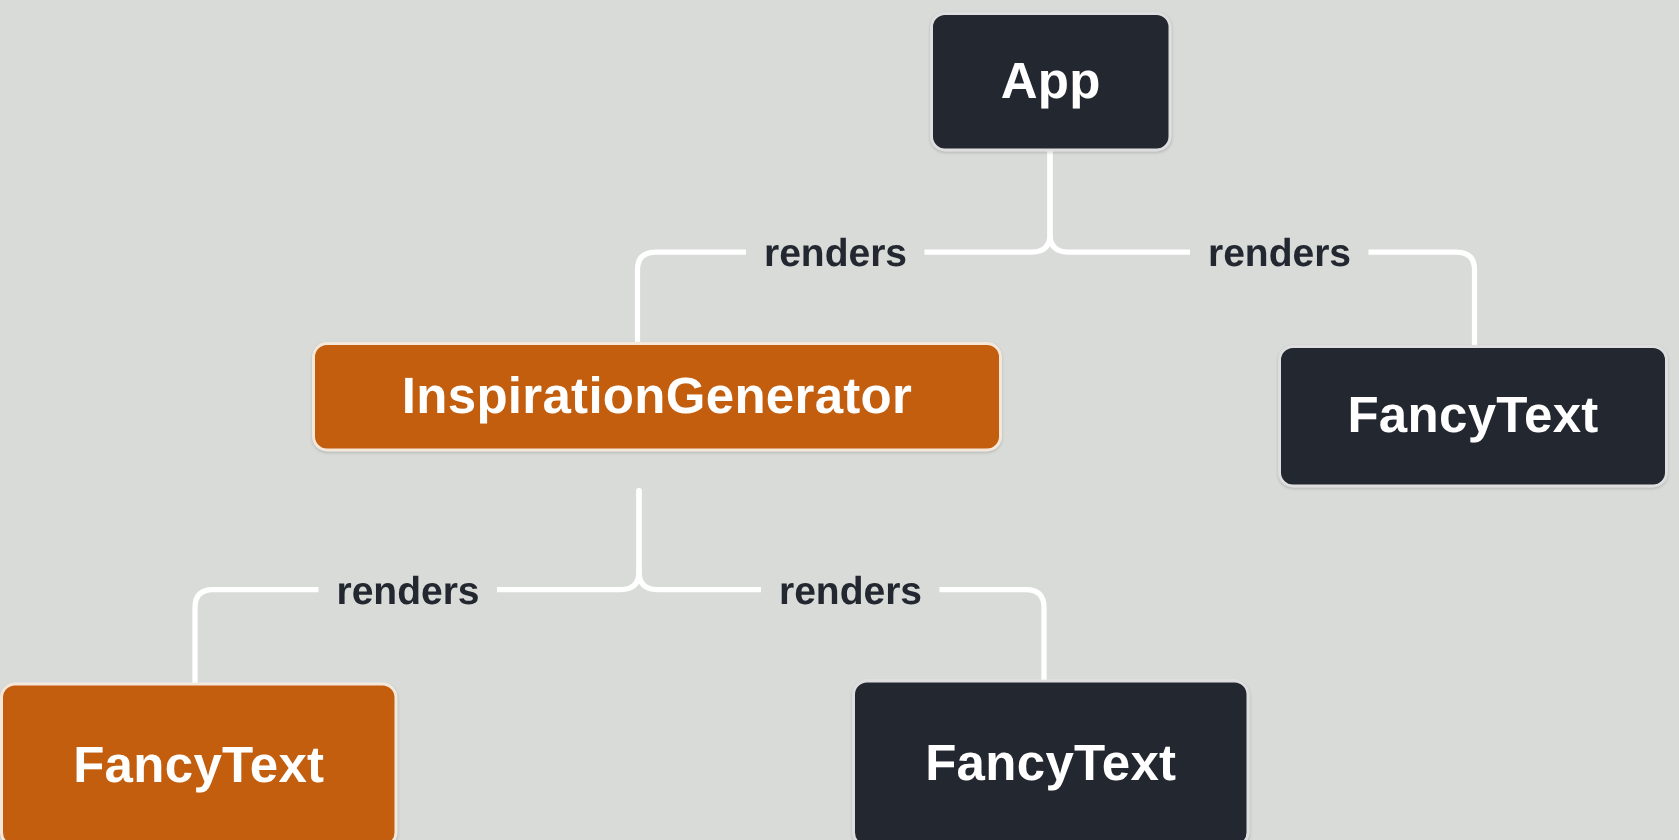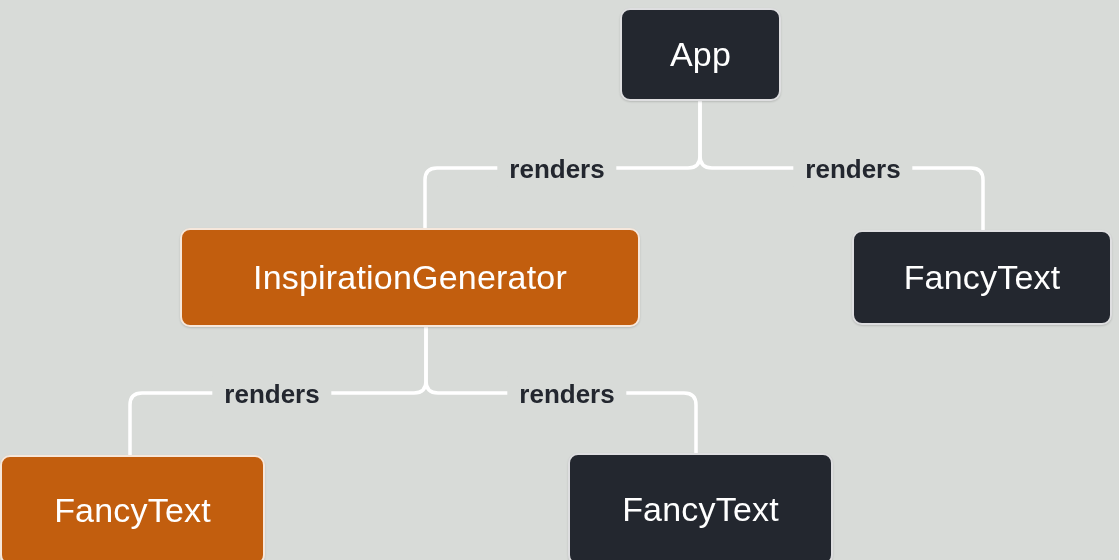--- a/index.html
+++ b/index.html
@@ -35,29 +35,29 @@
   }
   .node{
     position:absolute;
     display:flex;
     align-items:center;
     justify-content:center;
     border-radius:10px;
     border:2px solid rgba(255,255,255,0.85);
     color: var(--node-text);
     font-size:34px;
-    font-weight:400;
+    font-weight:700;
     letter-spacing:0.2px;
     box-shadow: 0 1px 2px rgba(0,0,0,0.15);
   }
   .node.dark{ background: var(--node-dark); }
   .node.highlight{ background: var(--node-highlight); }
 
   .node-app{ left:620px; top:8px;  width:161px; height:93px; }
-  .node-ig{  left:180px; top:228px; width:460px; height:99px; }
+  .node-ig{  left:208px; top:228px; width:460px; height:73px; }
   .node-ft-right{ left:852px; top:230px; width:260px; height:95px; }
   .node-ft-left{  left:0px;  top:455px; width:265px; height:110px; }
   .node-copyright{ left:568px; top:453px; width:265px; height:112px; }
 
   .edge-label{
     position:absolute;
     transform: translate(-50%,-50%);
     background: var(--bg);
     padding: 2px 12px;
     color: var(--label-text);

